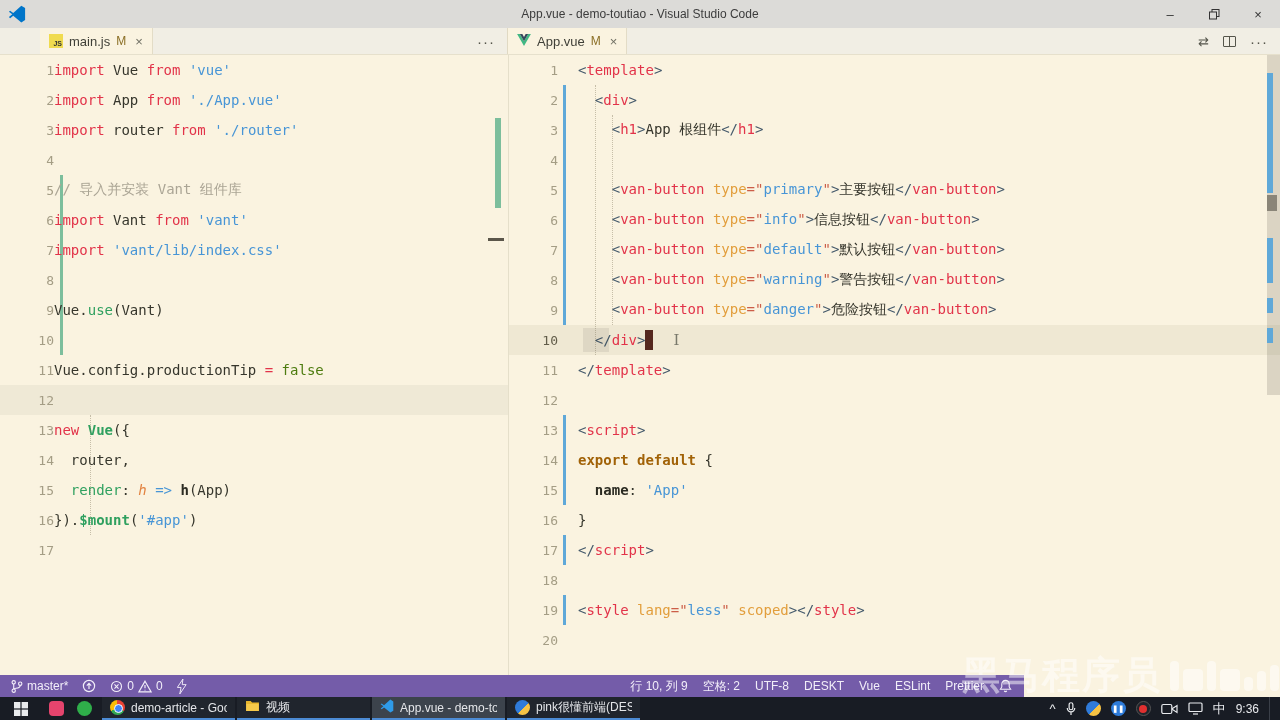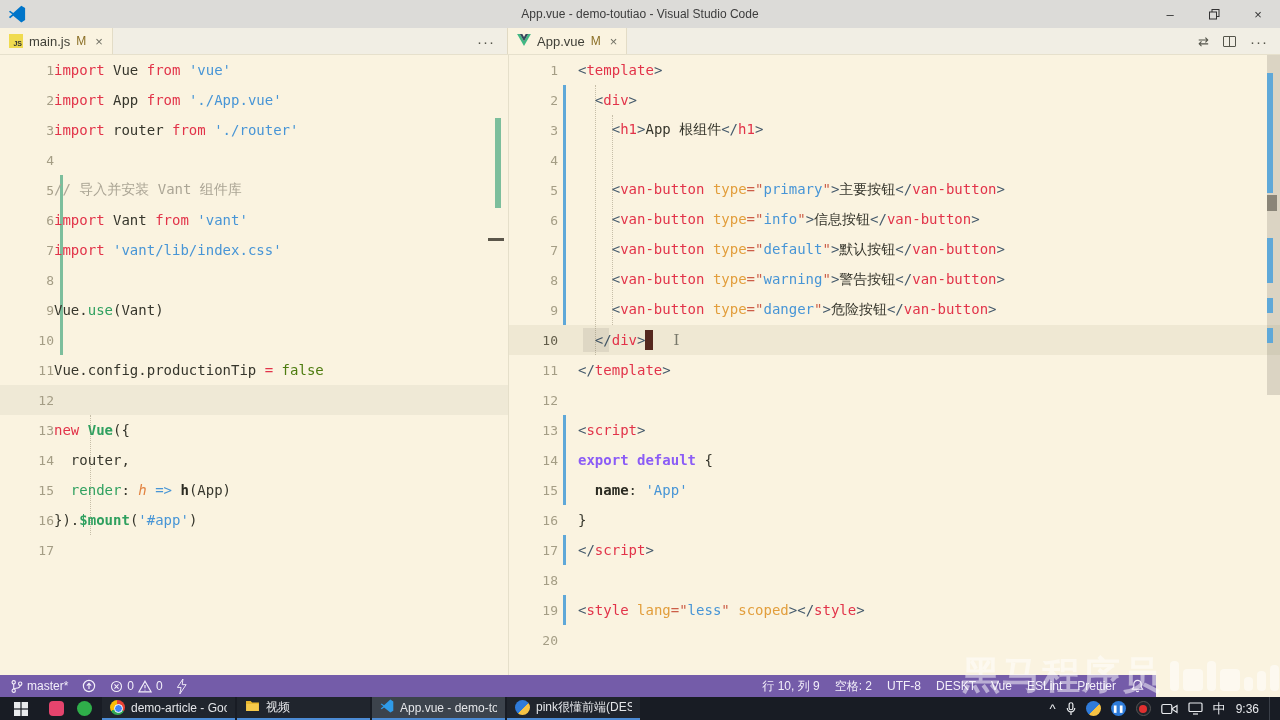--- a/index.html
+++ b/index.html
@@ -35,21 +35,21 @@
   .row { height:30px; display:flex; align-items:center; position:relative; font-family:"DejaVu Sans Mono","DejaVu Sans",monospace; font-size:14px; white-space:pre; }
   .row.cur { background:#EFE8D3; }
   .row.band { background:#EFE9D6; }
   .ln { display:inline-block; text-align:right; color:#A49D85; font-size:13px; flex:none; }
   .p0 .ln { width:54px; }
   .p1 .ln { width:49px; }
   .row.cur .ln { color:#615C49; }
   .p0 .code { }
   .p1 .code { margin-left:20px; }
   .tok-k  { color:#E23349; }
-  .tok-kb { color:#8b5cf6; font-weight:bold; }
+  .tok-kb { color:#a16207; font-weight:bold; }
   .tok-tg { color:#E23349; }
   .tok-p  { color:#44596B; }
   .tok-s  { color:#4795D6; }
   .tok-a  { color:#E29E3C; }
   .tok-q  { color:#CC5E48; }
   .tok-c  { color:#ABA595; }
   .tok-g  { color:#2FA05F; }
   .tok-gb { color:#2FA05F; font-weight:bold; }
   .tok-v  { color:#4d7c0f; }
   .tok-o  { color:#E2823F; font-style:italic; }
@@ -68,21 +68,21 @@
   
   .ovl { position:absolute; left:494px; top:0; width:14px; height:620px; }
   .ovl .mk { position:absolute; left:1px; width:6px; }
   .sb { position:absolute; right:0; top:0; width:13px; height:620px; }
   .sb .slider { position:absolute; left:0; top:0; width:13px; height:340px; background:rgba(110,105,90,0.22); }
   .sb .mk { position:absolute; left:0; width:6px; }
   .sb .cmark { position:absolute; left:0; width:10px; height:16px; background:#8A8578; }
   .ovl .cmark { position:absolute; left:-6px; width:16px; height:3px; background:#5B564A; }
 
   
-  .statusbar { position:absolute; top:675px; left:0; width:1156px; height:22px; background:#745CA9; color:#F2EEF9; font-size:12px; display:flex; align-items:center; justify-content:space-between; }
+  .statusbar { position:absolute; top:675px; left:0; width:1024px; height:22px; background:#745CA9; color:#F2EEF9; font-size:12px; display:flex; align-items:center; justify-content:space-between; }
   .sb-left, .sb-right { display:flex; align-items:center; gap:14px; }
   .sb-left { padding-left:10px; }
   .sb-right { padding-right:12px; gap:15px; }
   .sb-item { display:flex; align-items:center; gap:4px; white-space:nowrap; }
   .sb-item svg { display:block; }
 
   
   .wm { position:absolute; left:962px; top:650px; z-index:40; display:flex; align-items:center; gap:8px; color:rgba(255,255,255,0.5); font-weight:bold; font-size:38px; letter-spacing:2px; pointer-events:none; }
   .wm .wm-logo { display:flex; align-items:flex-end; gap:4px; }
   .wm .wm-bar { background:rgba(255,255,255,0.5); width:9px; border-radius:4px; }
@@ -120,21 +120,21 @@
             <rect x="3" y="0.5" width="7" height="7" fill="none" stroke="#333"></rect>
             <rect x="0.5" y="3" width="7" height="7" fill="#DCDBD8" stroke="#333"></rect>
           </svg>
       </div>
       <div class="win-btn">×</div>
     </div>
   </div>
 
   <div class="tabstrip">
     <div class="tabgroup left">
-      <div id="tabs-left" style="display: flex;">
+      <div id="tabs-left" style="display: flex; padding-left: 40px;">
           <div class="tab">
             <span class="js-ic">JS</span>
             <span>main.js</span>
             <span class="badge">M</span>
             <span class="close">×</span>
           </div>
         </div>
       <div class="tab-fill"></div>
       <div class="strip-actions">
         <span class="dots">···</span>

